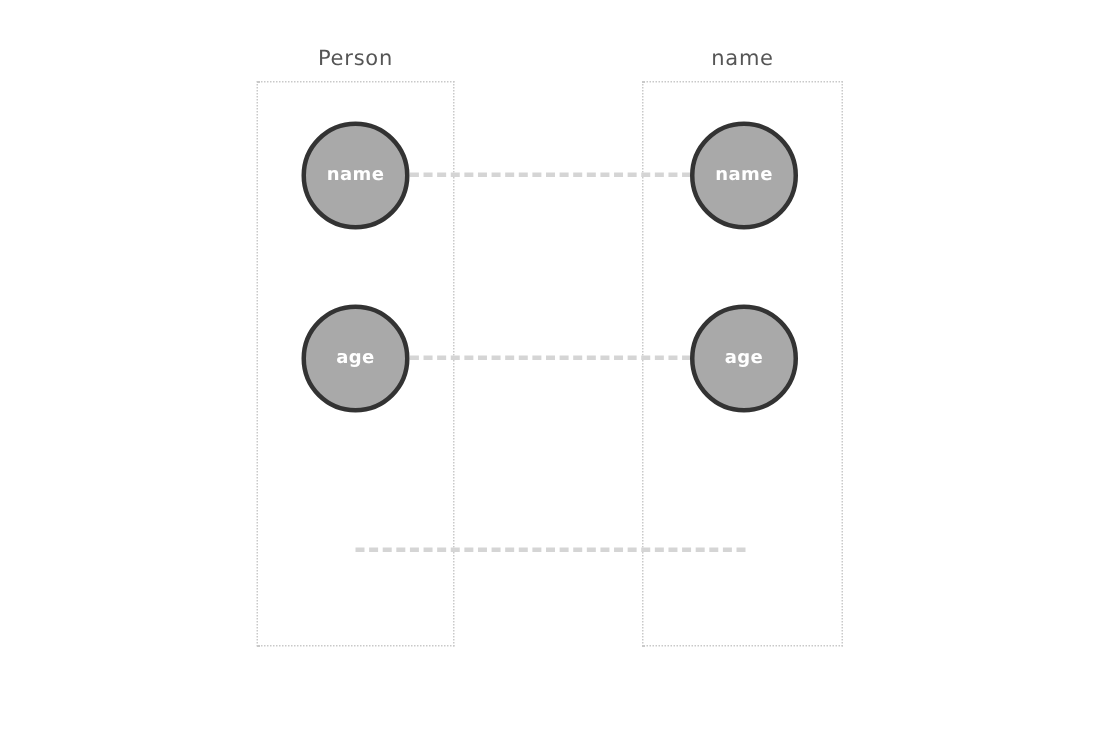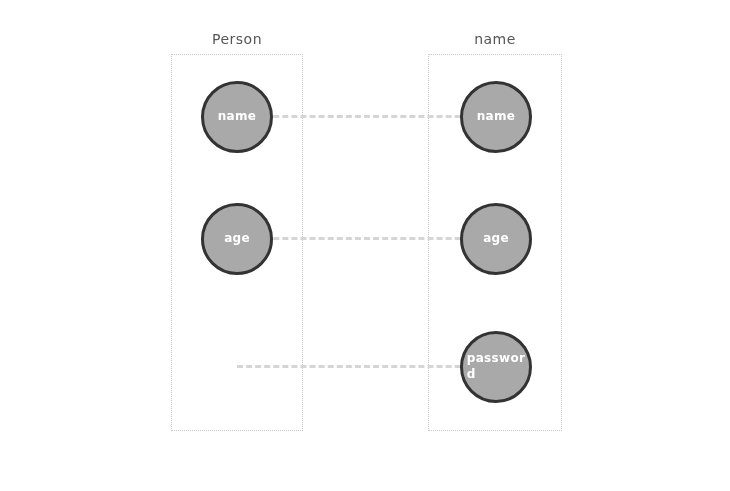--- a/index.html
+++ b/index.html
@@ -95,18 +95,14 @@
 
 
   <div class="node node-r1">
     <span class="node-label">name</span>
   </div>
 
   <div class="node node-r2">
     <span class="node-label">age</span>
   </div>
 
-  <div class="node node-r3">
-    <span class="node-label">passwor
-d</span>
-  </div>
 
 </div>
 
 </body></html>

